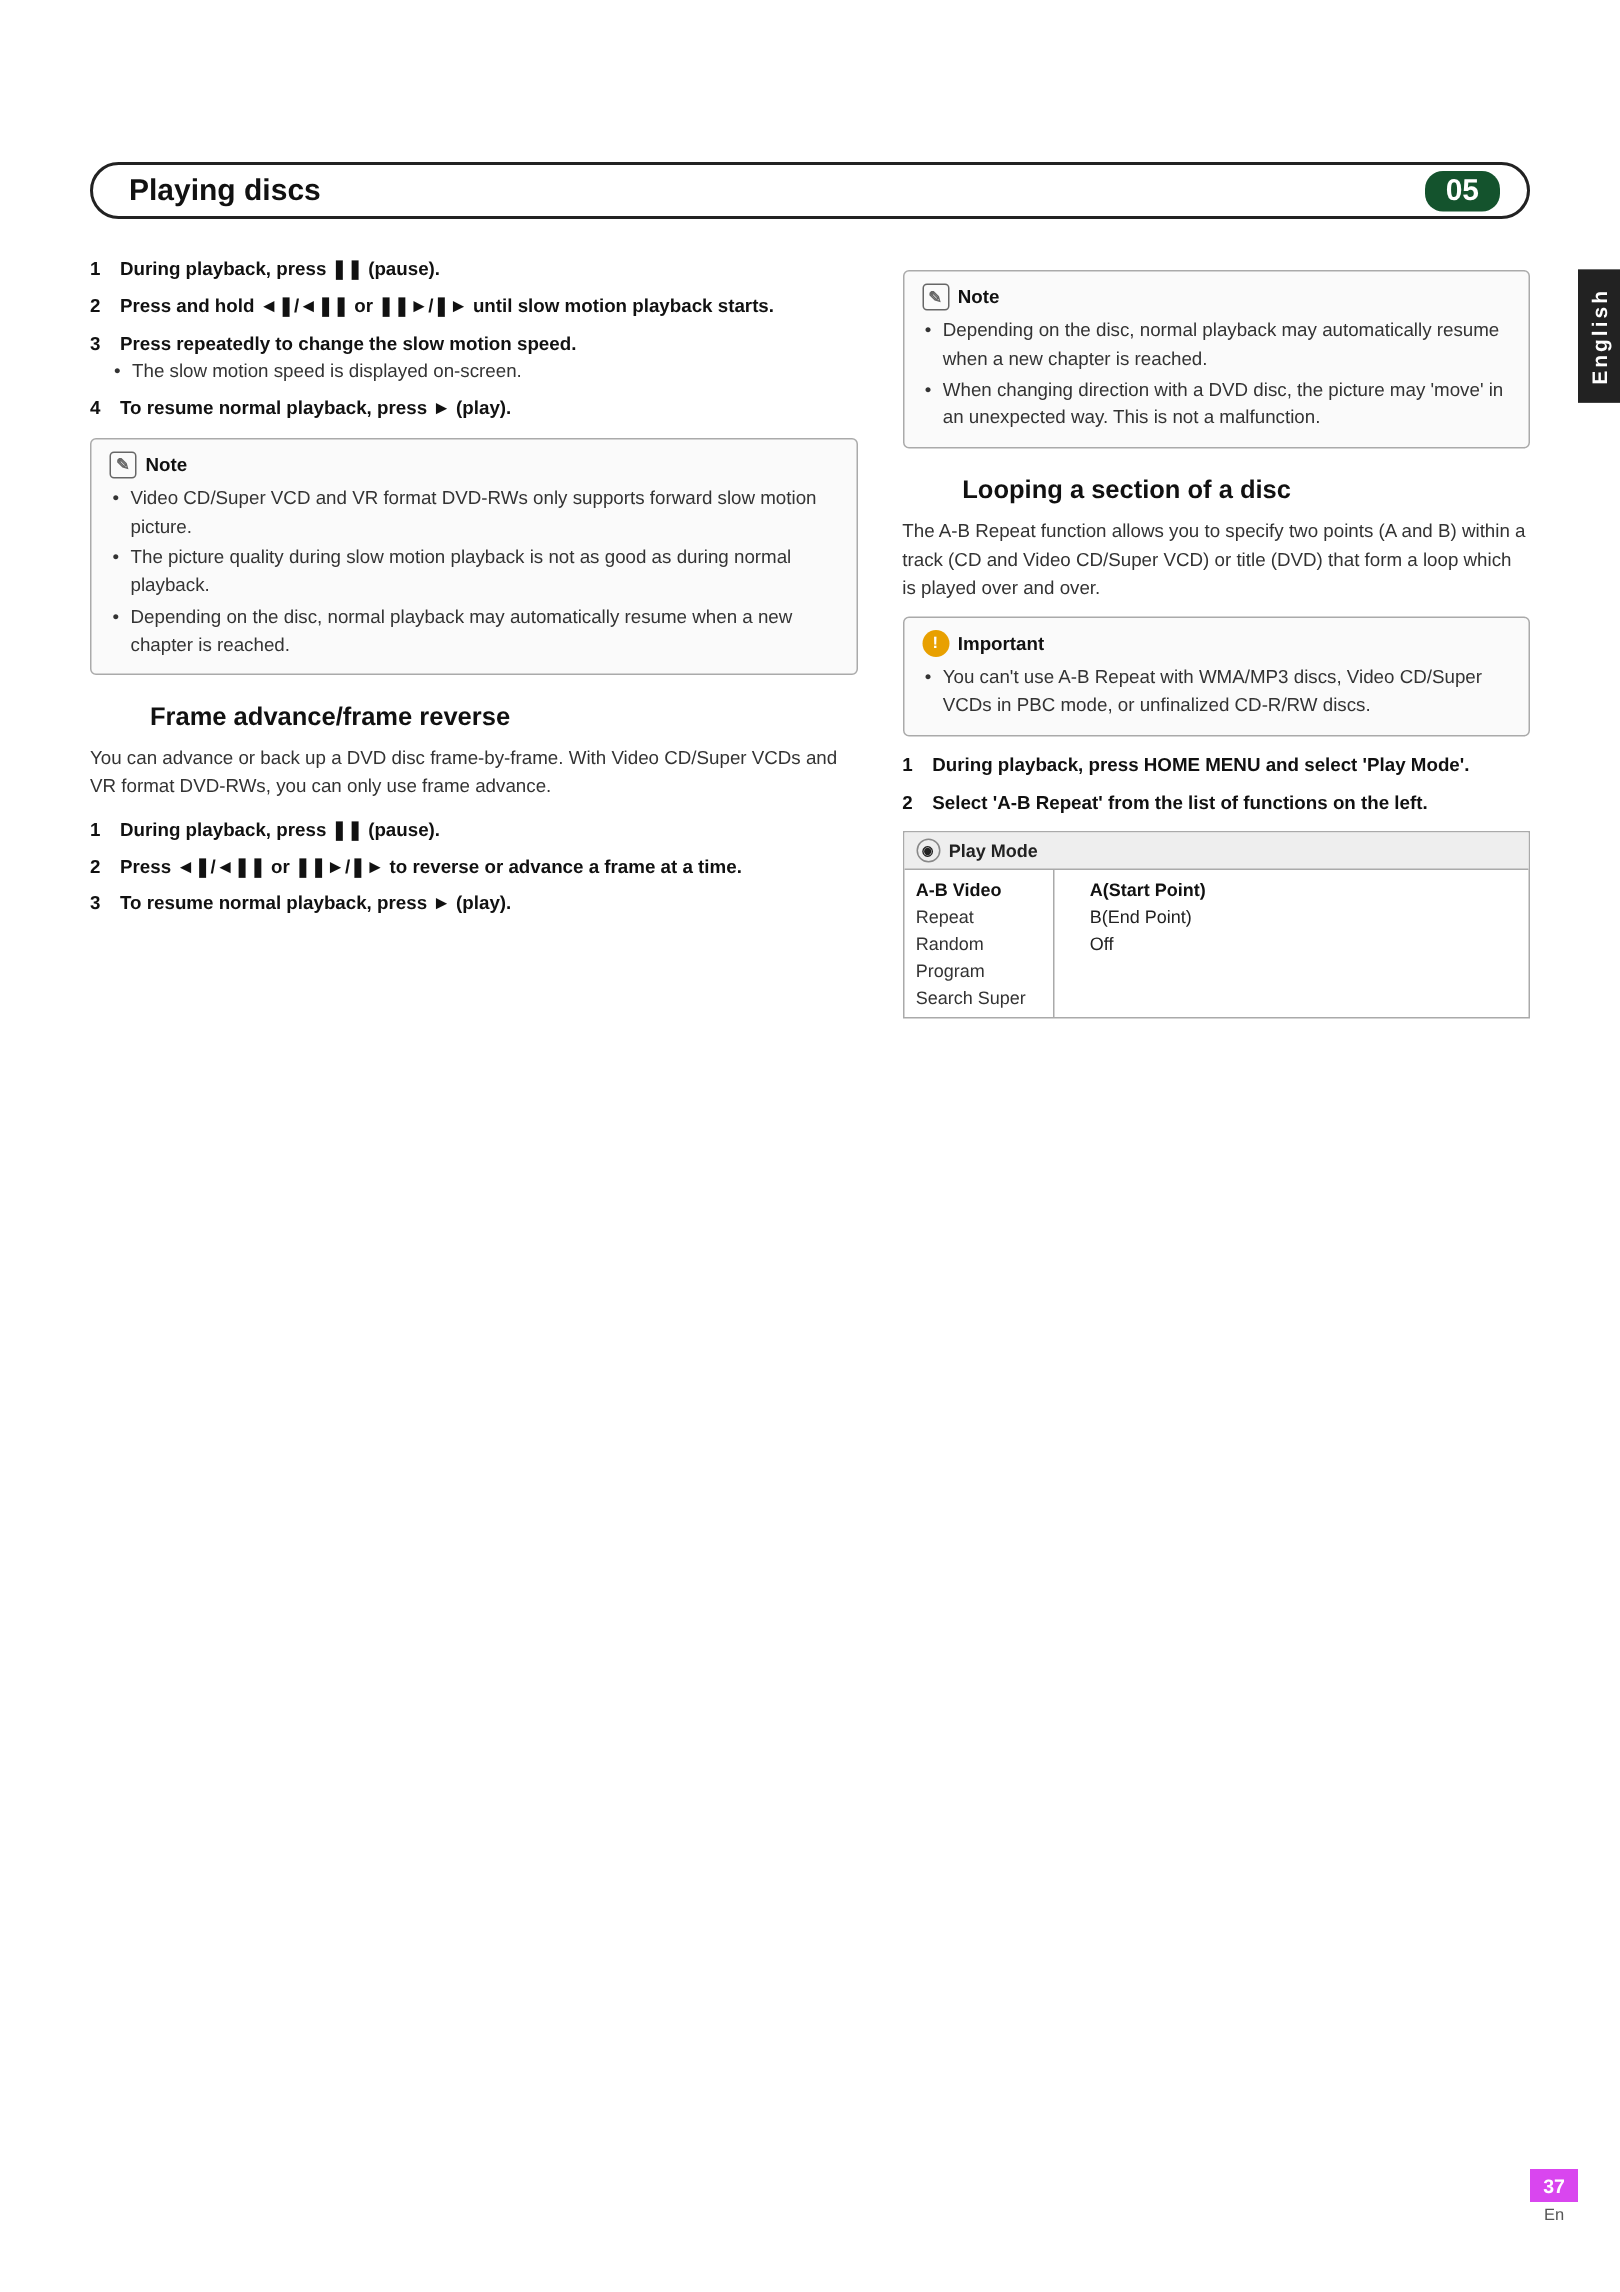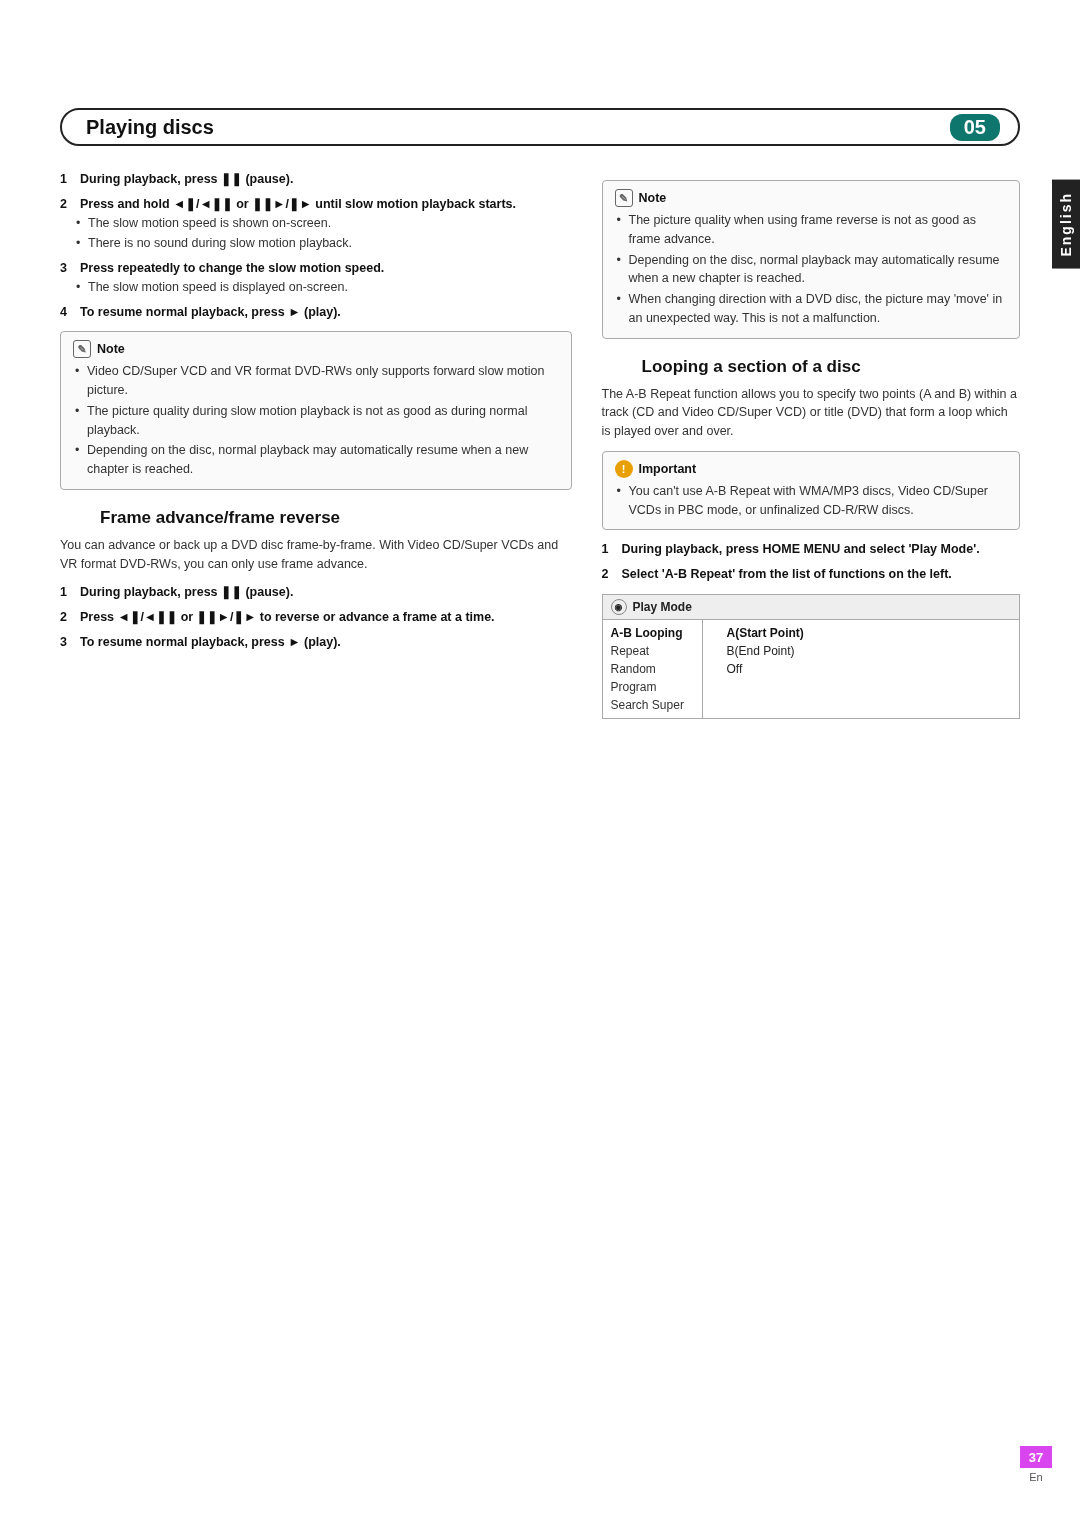--- a/index.html
+++ b/index.html
@@ -72,21 +72,21 @@
     }
     .header-title {
       font-size: 20px;
       font-weight: bold;
       color: #111;
     }
     .header-chapter {
       font-size: 20px;
       font-weight: bold;
       color: #111;
-      background: #0f766e;
+      background: #14532d;
       color: #fff;
       border-radius: 12px;
       padding: 2px 14px;
     }
 
     
     .main-content {
       position: absolute;
       top: 170px;
       left: 60px;
@@ -278,24 +278,20 @@
           <span class="step-num">1</span>
           <span class="step-text">During playback, press ❚❚ (pause).</span>
         </div>
       </div>
 
       <div class="step">
         <div class="step-label">
           <span class="step-num">2</span>
           <span class="step-text">Press and hold ◄❚/◄❚❚ or ❚❚►/❚► until slow motion playback starts.</span>
         </div>
-        <div class="step-sub">
-          <div class="bullet-item">The slow motion speed is shown on-screen.</div>
-          <div class="bullet-item">There is no sound during slow motion playback.</div>
-        </div>
       </div>
 
       <div class="step">
         <div class="step-label">
           <span class="step-num">3</span>
           <span class="step-text">Press repeatedly to change the slow motion speed.</span>
         </div>
         <div class="step-sub">
           <div class="bullet-item">The slow motion speed is displayed on-screen.</div>
         </div>
@@ -344,21 +340,20 @@
 
     </div>
 
     <div class="col-right">
 
       <div class="note-box">
         <div class="note-title">
           <span class="note-icon">✎</span>
           <span>Note</span>
         </div>
-        <div class="bullet-item">The picture quality when using frame reverse is not as good as frame advance.</div>
         <div class="bullet-item">Depending on the disc, normal playback may automatically resume when a new chapter is reached.</div>
         <div class="bullet-item">When changing direction with a DVD disc, the picture may 'move' in an unexpected way. This is not a malfunction.</div>
       </div>
 
       <div class="section-heading">Looping a section of a disc</div>
       <div class="section-intro">The A-B Repeat function allows you to specify two points (A and B) within a track (CD and Video CD/Super VCD) or title (DVD) that form a loop which is played over and over.</div>
 
       <div class="note-box">
         <div class="note-title">
           <span class="important-icon">!</span>
@@ -381,21 +376,21 @@
         </div>
       </div>
 
       <div class="play-mode-table-wrap">
         <div class="play-mode-header">
           <span class="play-mode-icon">◉</span>
           <span>Play Mode</span>
         </div>
         <div class="play-mode-body">
           <div class="play-mode-col-left">
-            <div class="play-mode-item highlighted">A-B Looping</div>
+            <div class="play-mode-item highlighted">A-B Video</div>
             <div class="play-mode-item">Repeat</div>
             <div class="play-mode-item">Random</div>
             <div class="play-mode-item">Program</div>
             <div class="play-mode-item">Search Super</div>
           </div>
           <div class="play-mode-col-right">
             <div class="play-mode-right-item highlighted">A(Start Point)</div>
             <div class="play-mode-right-item">B(End Point)</div>
             <div class="play-mode-right-item">Off</div>
           </div>

